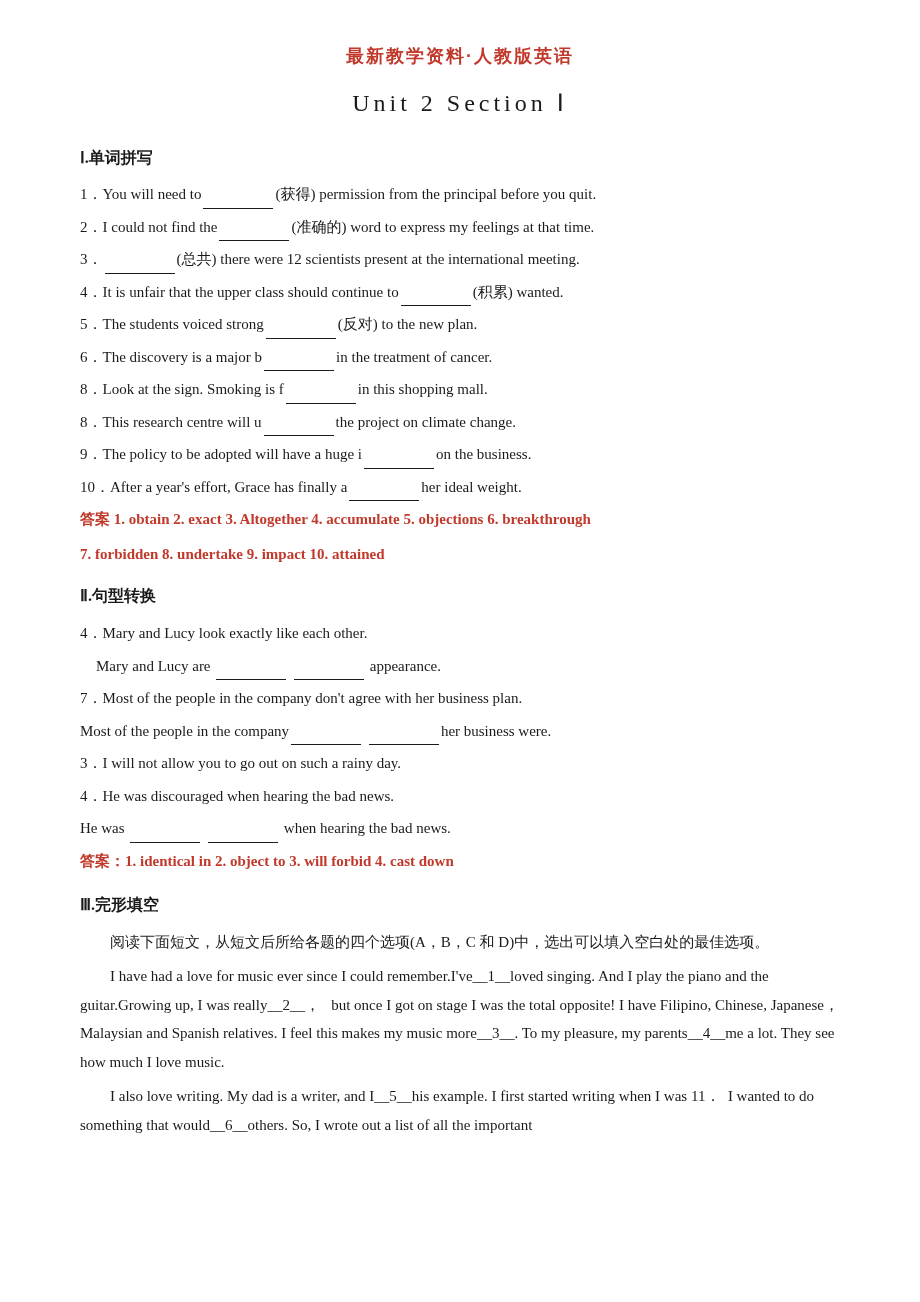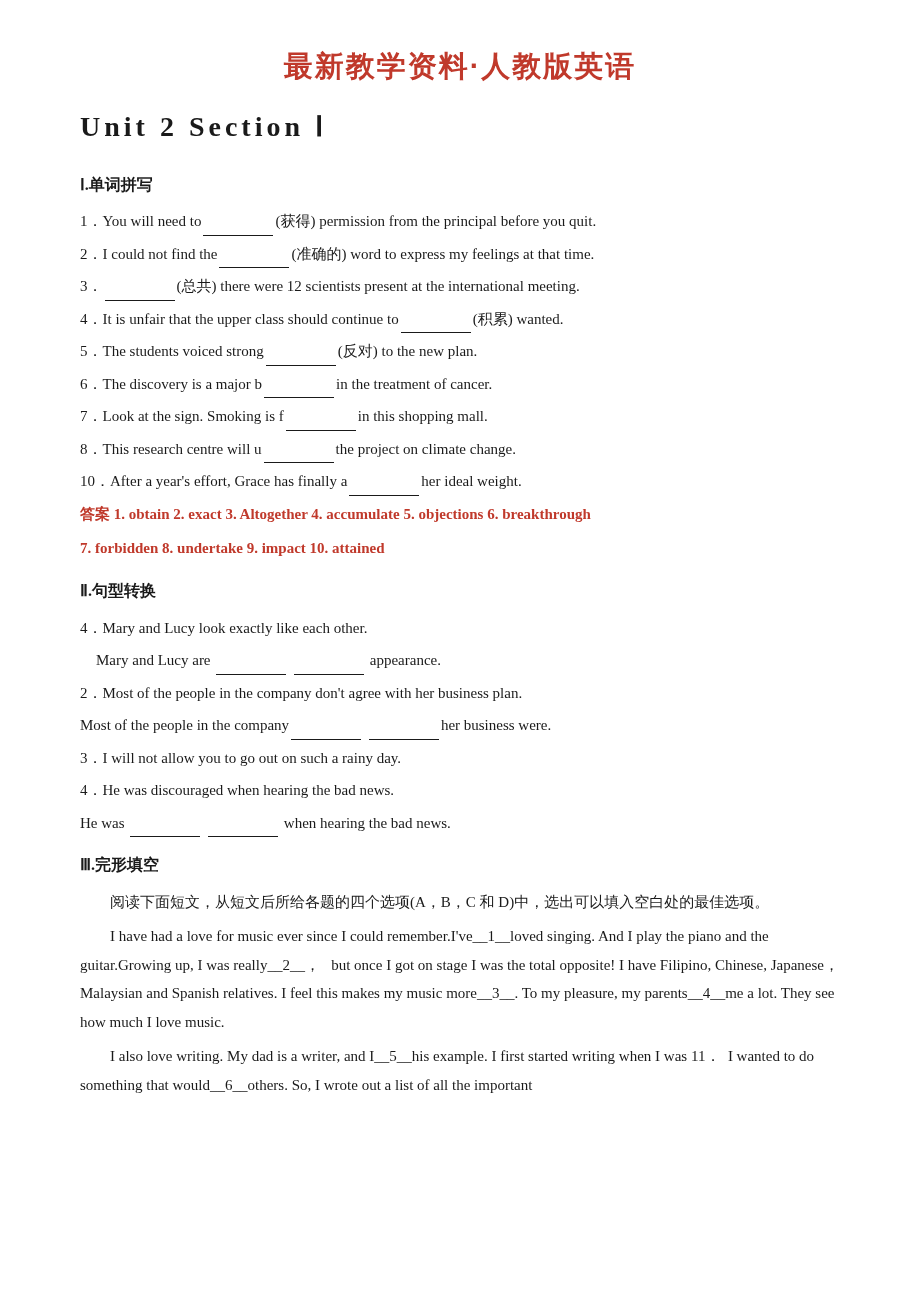--- a/index.html
+++ b/index.html
@@ -15,30 +15,31 @@
       color: #1a1a1a;
       width: 920px;
       min-height: 1302px;
       padding: 40px 80px;
       line-height: 1.8;
     }
 
     .main-title {
       text-align: center;
       color: #c0392b;
-      font-size: 29px;
+      font-size: 18px;
       font-weight: bold;
       margin-bottom: 10px;
       font-family: "SimHei", "黑体", sans-serif;
       letter-spacing: 2px;
     }
 
     .unit-title {
-      font-size: 28px;
-      font-weight: bold;
+      text-align: center;
+      font-size: 24px;
+      font-weight: normal;
       margin-bottom: 18px;
       color: #1a1a1a;
       font-family: "Times New Roman", serif;
       letter-spacing: 4px;
     }
 
     .section-title {
       font-size: 16px;
       font-weight: bold;
       margin-bottom: 8px;
@@ -115,27 +116,30 @@
 
   <div class="question-item">
     <span>5．The students voiced strong</span><span class="answer-line"></span><span>(反对)</span><span> to the new plan.</span>
   </div>
 
   <div class="question-item">
     <span>6．The discovery is a major b</span><span class="answer-line"></span><span>in the treatment of cancer.</span>
   </div>
 
   <div class="question-item">
-    <span>7．Look at the sign. Smoking is f</span><span class="answer-line"></span><span>in this shopping mall.</span>
+    <span>8．Look at the sign. Smoking is f</span><span class="answer-line"></span><span>in this shopping mall.</span>
   </div>
 
   <div class="question-item">
     <span>8．This research centre will u</span><span class="answer-line"></span><span>the project on climate change.</span>
   </div>
 
+  <div class="question-item">
+    <span>9．The policy to be adopted will have a huge i</span><span class="answer-line"></span><span>on the business.</span>
+  </div>
 
   <div class="question-item">
     <span>10．After a year's effort, Grace has finally a</span><span class="answer-line"></span><span>her ideal weight.</span>
   </div>
 
   <div class="answer-row">
     <span class="answer-text">答案</span><span> 1. obtain  2. exact  3. Altogether  4. accumulate  5. objections  6. breakthrough</span>
   </div>
   <div class="answer-row">
     <span>7. forbidden  8. undertake  9. impact  10. attained</span>
@@ -146,37 +150,40 @@
   <div class="section-title">Ⅱ.句型转换</div>
 
   <div class="question-item">
     <span>4．Mary and Lucy look exactly like each other.</span>
   </div>
   <div class="no-indent" style="margin-left: 16px;">
     <span>Mary and Lucy are </span><span class="answer-line"></span><span> </span><span class="answer-line"></span><span> appearance.</span>
   </div>
 
   <div class="question-item">
-    <span>2．Most of the people in the company don't agree with her business plan.</span>
+    <span>7．Most of the people in the company don't agree with her business plan.</span>
   </div>
   <div class="no-indent">
     <span>Most of the people in the company</span><span class="answer-line"></span><span> </span><span class="answer-line"></span><span>her business were.</span>
   </div>
 
   <div class="question-item">
     <span>3．I will not allow you to go out on such a rainy day.</span>
   </div>
 
   <div class="question-item">
     <span>4．He was discouraged when hearing the bad news.</span>
   </div>
   <div class="no-indent">
     <span>He was </span><span class="answer-line"></span><span> </span><span class="answer-line"></span><span> when hearing the bad news.</span>
   </div>
 
+  <div class="answer-row">
+    <span class="answer-text">答案：</span><span>1. identical in  2. object to  3. will forbid  4. cast down</span>
+  </div>
 </div>
 
 <div class="section-block">
   <div class="section-title">Ⅲ.完形填空</div>
 
   <div class="paragraph-text">阅读下面短文，从短文后所给各题的四个选项(A，B，C 和 D)中，选出可以填入空白处的最佳选项。</div>
 
   <div class="paragraph-text">
     I have had a love for music ever since I could remember.I've__1__loved singing. And I play the piano and the guitar.Growing up, I was really__2__，&nbsp;&nbsp; but once I got on stage I was the total opposite! I have Filipino, Chinese, Japanese，Malaysian and Spanish relatives. I feel this makes my music more__3__. To my pleasure, my parents__4__me a lot. They see how much I love music.
   </div>

